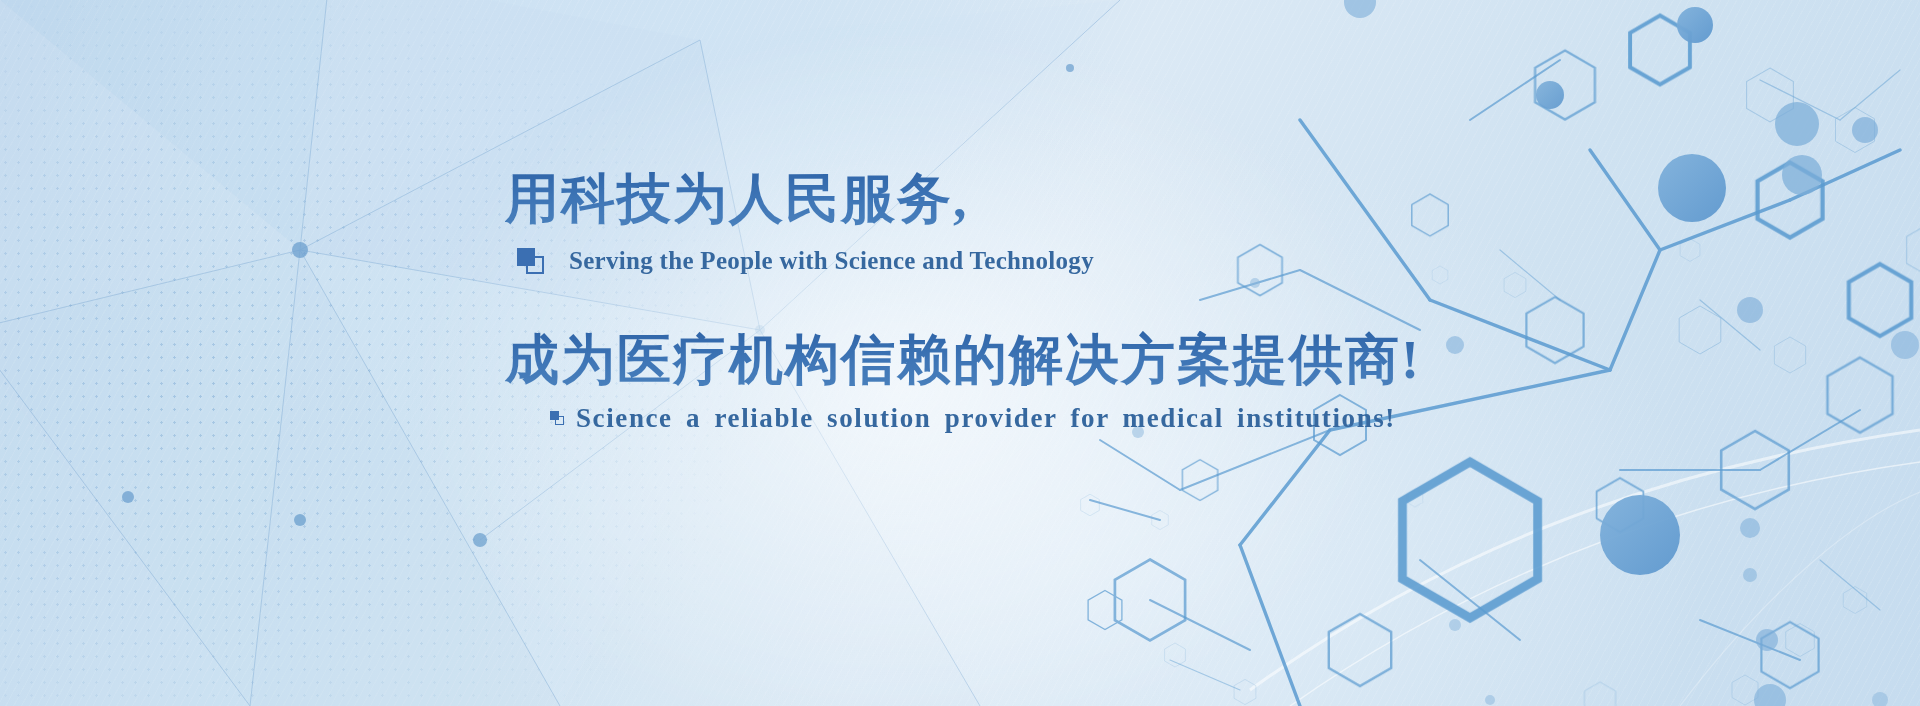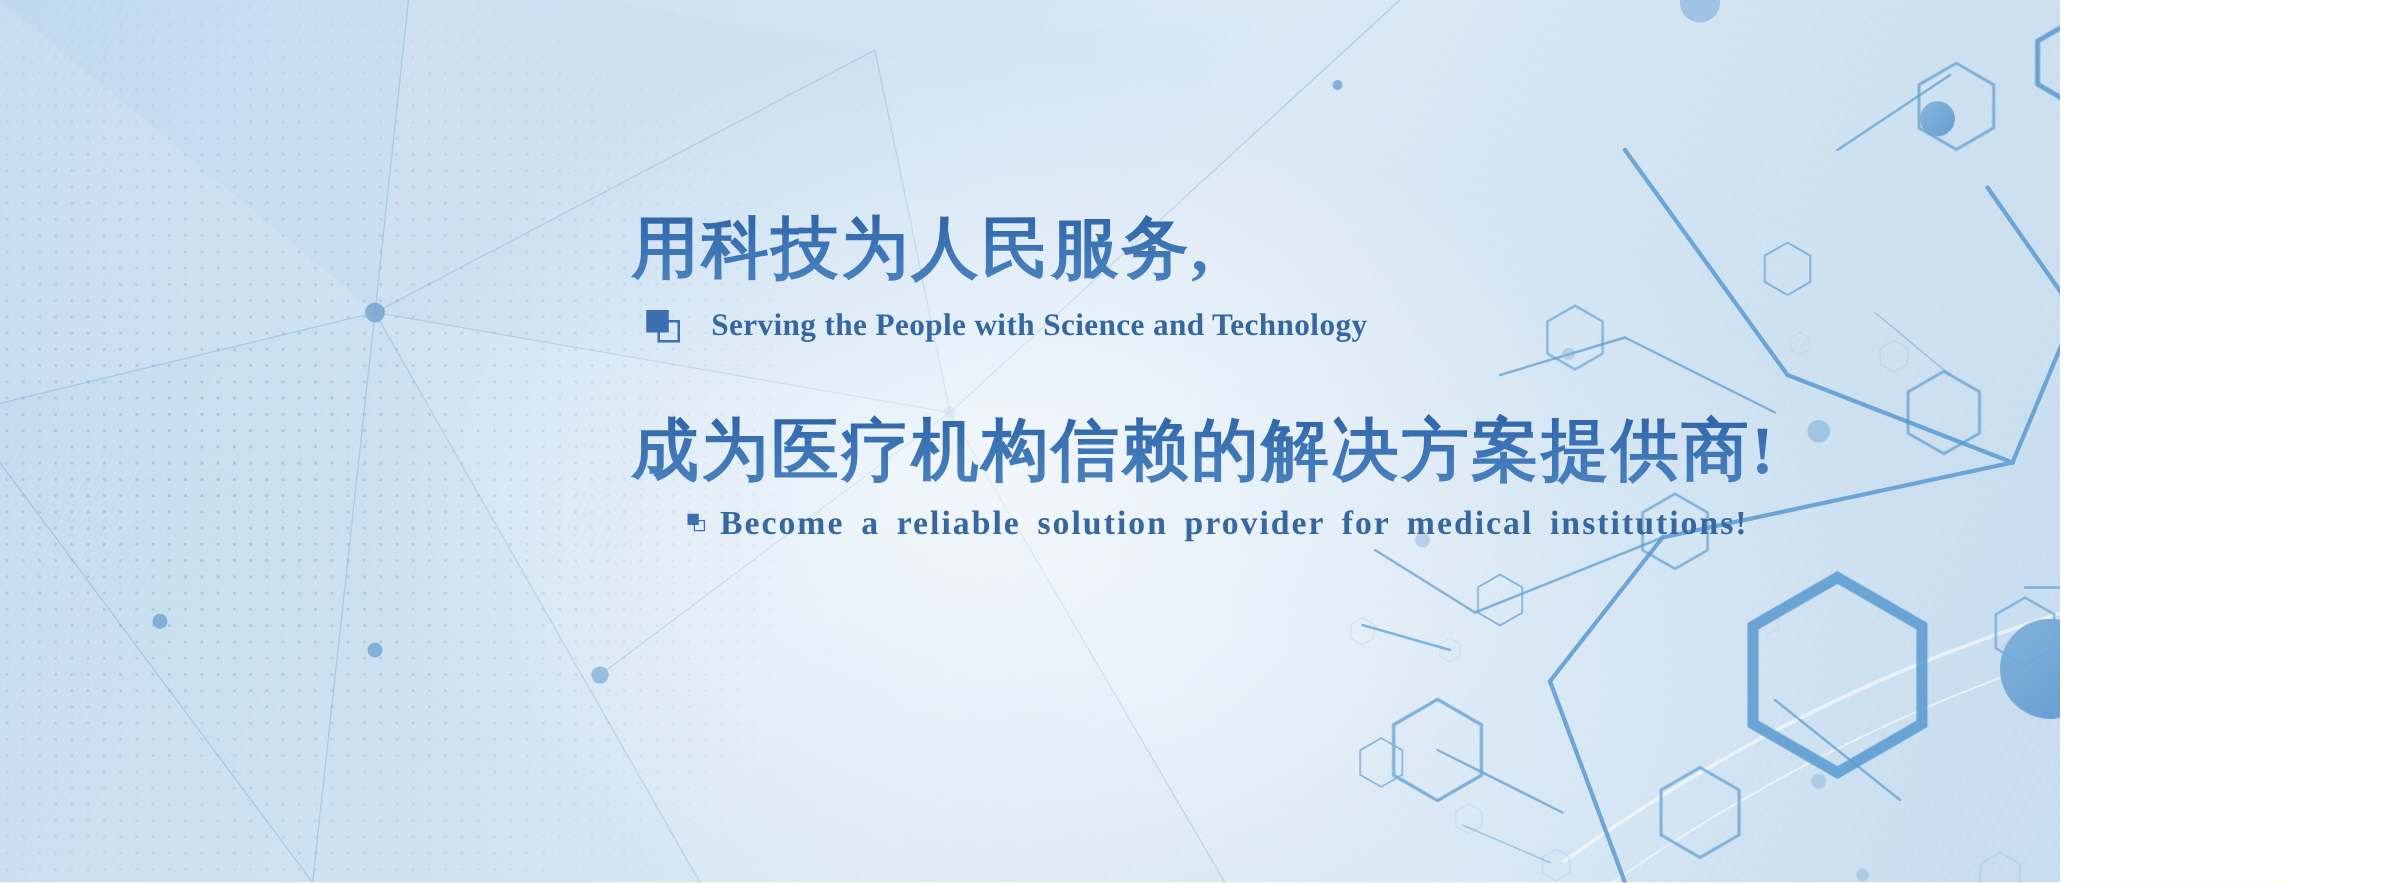--- a/index.html
+++ b/index.html
@@ -2,25 +2,25 @@
 <html><head>
 <meta charset="utf-8">
 <style>
   html, body {
     margin: 0;
     padding: 0;
     background: #ffffff;
   }
   #banner {
     position: relative;
-    width: 1648px;
+    width: 1920px;
     height: 706px;
     overflow: hidden;
     font-family: "Liberation Serif", "DejaVu Serif", serif;
-    background: #fef9c3;
+    background: #eab308;
   }
 
   
   .layer {
     position: absolute;
     inset: 0;
     pointer-events: none;
   }
   #bg-base {
     background:
@@ -286,17 +286,17 @@
       <span class="sub-text" id="subtitle-primary">Serving the People with Science and Technology</span>
     </div>
 
     <h2 class="h-cn" id="headline-secondary">成为医疗机构信赖的解决方案提供商!</h2>
 
     <div class="sub-row" id="subtitle-secondary-row">
       <span class="sq-icon sq-sm">
         <span class="sq-fill"></span>
         <span class="sq-out"></span>
       </span>
-      <span class="sub-text" id="subtitle-secondary">Become a reliable solution provider for medical institutions!</span>
+      <span class="sub-text" id="subtitle-secondary">Science a reliable solution provider for medical institutions!</span>
     </div>
 
   </div>
 </div>
 
 </body></html>

